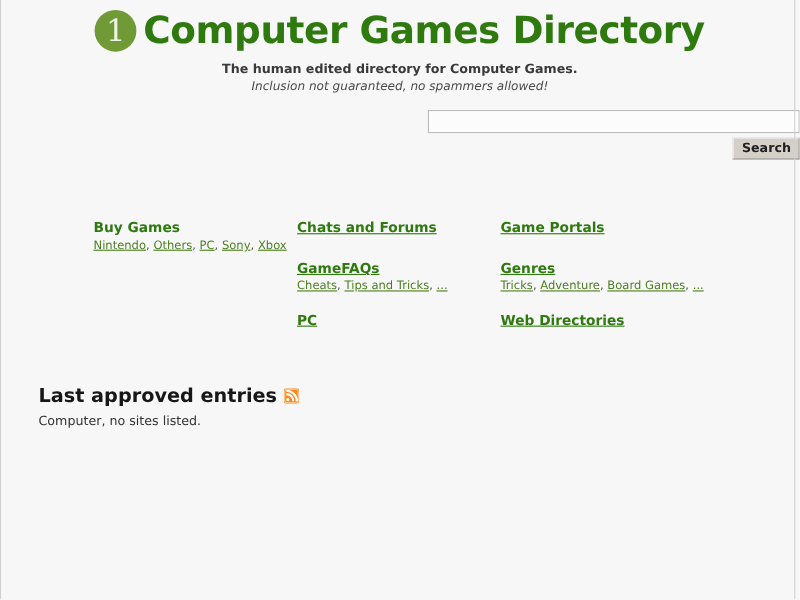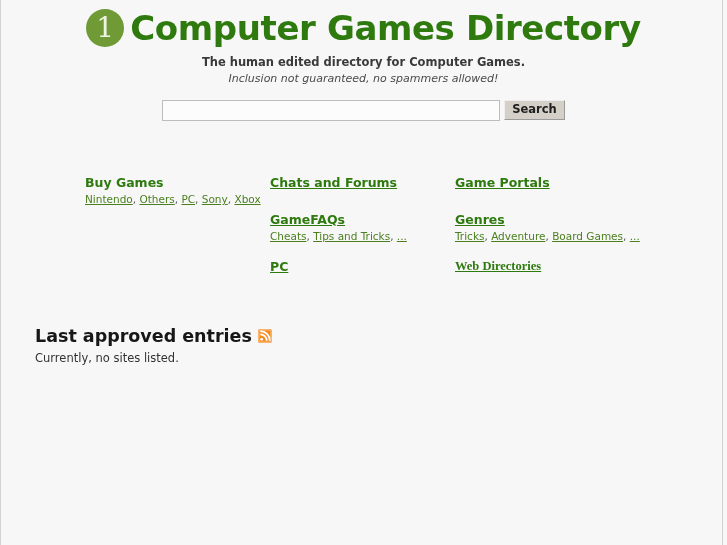--- a/index.html
+++ b/index.html
@@ -75,22 +75,23 @@
     font-size: 11px;
     font-style: italic;
     color: #4a4a4a;
   }
 
   
   .search-row {
     margin-top: 15px;
     display: flex;
     justify-content: center;
-    align-items: flex-start;
+    align-items: flex-end;
     gap: 4px;
+    flex-direction: column;
   }
   .search-input {
     width: 330px;
     height: 17px;
     border: 1px solid #bdbdbd;
     background: #fcfcfc;
     font-family: "DejaVu Sans", "Liberation Sans", sans-serif;
     font-size: 12px;
     padding: 1px 3px;
     box-sizing: content-box;
@@ -204,29 +205,29 @@
       <div class="cat-block"><a class="cat-head plain">Buy Games</a><div class="cat-links"><a>Nintendo</a><span class="sep">, </span><a>Others</a><span class="sep">, </span><a>PC</a><span class="sep">, </span><a>Sony</a><span class="sep">, </span><a>Xbox</a></div></div>
     </div>
     <div class="cat-col">
       <div class="cat-block" style="margin-bottom: 18px;"><a class="cat-head">Chats and Forums</a></div>
       <div class="cat-block"><a class="cat-head">GameFAQs</a><div class="cat-links"><a>Cheats</a><span class="sep">, </span><a>Tips and Tricks</a><span class="sep">, </span><a>...</a></div></div>
       <div class="cat-block" style="margin-bottom: 18px;"><a class="cat-head">PC</a></div>
     </div>
     <div class="cat-col">
       <div class="cat-block" style="margin-bottom: 18px;"><a class="cat-head">Game Portals</a></div>
       <div class="cat-block"><a class="cat-head">Genres</a><div class="cat-links"><a>Tricks</a><span class="sep">, </span><a>Adventure</a><span class="sep">, </span><a>Board Games</a><span class="sep">, </span><a>...</a></div></div>
-      <div class="cat-block" style="margin-bottom: 8px; font-family: Liberation Serif, serif;"><a class="cat-head">Web Directories</a></div>
+      <div class="cat-block" style="margin-bottom: 8px;"><a class="cat-head">Web Directories</a></div>
     </div>
   </div>
 
 <div class="last-approved">
   <div class="la-heading-row">
     <div class="la-heading">Last approved entries</div>
     <svg class="rss-icon" viewBox="0 0 16 16">
       <rect x="0" y="0" width="16" height="16" rx="2.5" fill="#f58a1f"></rect>
       <rect x="1" y="1" width="14" height="14" rx="2" fill="none" stroke="#ffd9ae" stroke-width="1"></rect>
       <circle cx="4.2" cy="11.8" r="1.6" fill="#ffffff"></circle>
       <path d="M2.6 7.1 A6.3 6.3 0 0 1 8.9 13.4 L11.0 13.4 A8.4 8.4 0 0 0 2.6 5.0 Z" fill="#ffffff"></path>
       <path d="M2.6 3.5 A9.9 9.9 0 0 1 12.5 13.4 L14.6 13.4 A12 12 0 0 0 2.6 1.4 Z" fill="#ffffff"></path>
     </svg>
   </div>
-  <div class="la-note">Currently, no sites listed.</div>
+  <div class="la-note">Computer, no sites listed.</div>
 </div>
 
 </body></html>

